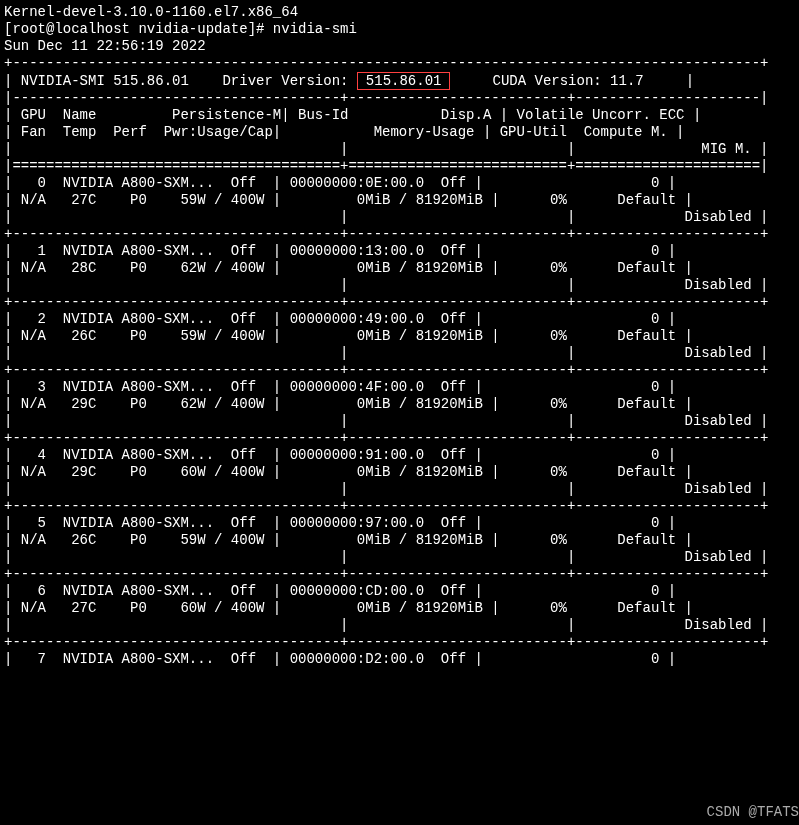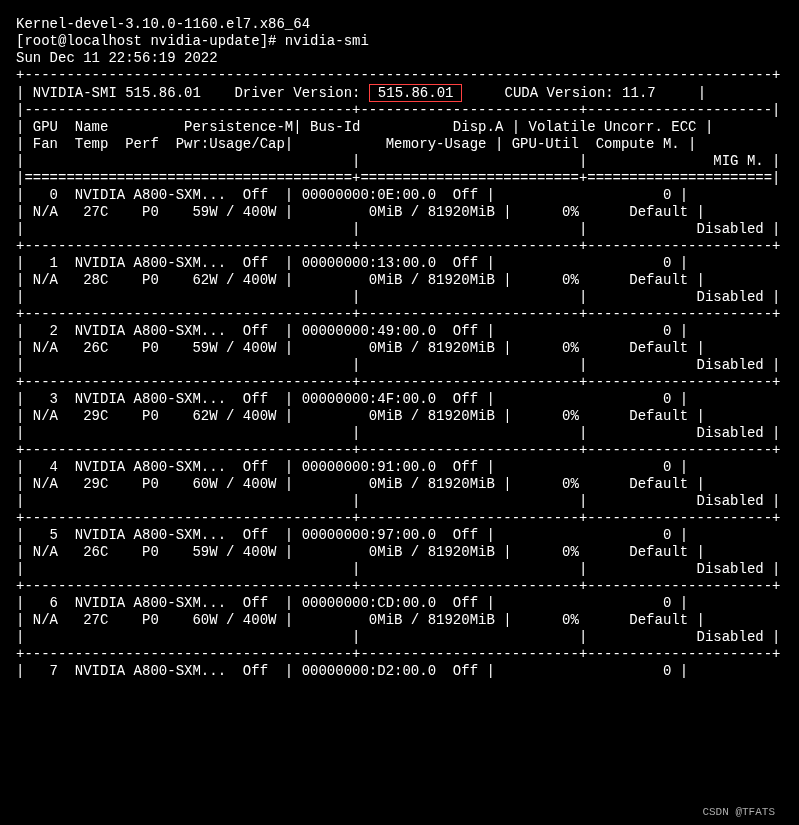--- a/index.html
+++ b/index.html
@@ -9,35 +9,35 @@
     color: #fff;
     font-family: "Consolas", "Courier New", monospace;
     font-size: 14px;
     line-height: 17px;
     width: 799px;
     height: 825px;
     overflow: hidden;
     position: relative;
   }
   pre {
-    margin: 16px;
+    margin: 4px;
     font-family: inherit;
     white-space: pre;
   }
   .highlight {
     border: 1px solid #ff4040;
     padding: 0 8px;
     display: inline-block;
     line-height: 16px;
   }
   .watermark {
     position: absolute;
     bottom: 4px;
-    right: 24px;
-    font-size: 11px;
+    right: 0;
+    font-size: 14px;
     color: #aaa;
   }
 </style>
 </head>
 <body>
 
 <pre id="term">Kernel-devel-3.10.0-1160.el7.x86_64
 [root@localhost nvidia-update]# nvidia-smi
 Sun Dec 11 22:56:19 2022
 +-----------------------------------------------------------------------------------------+

